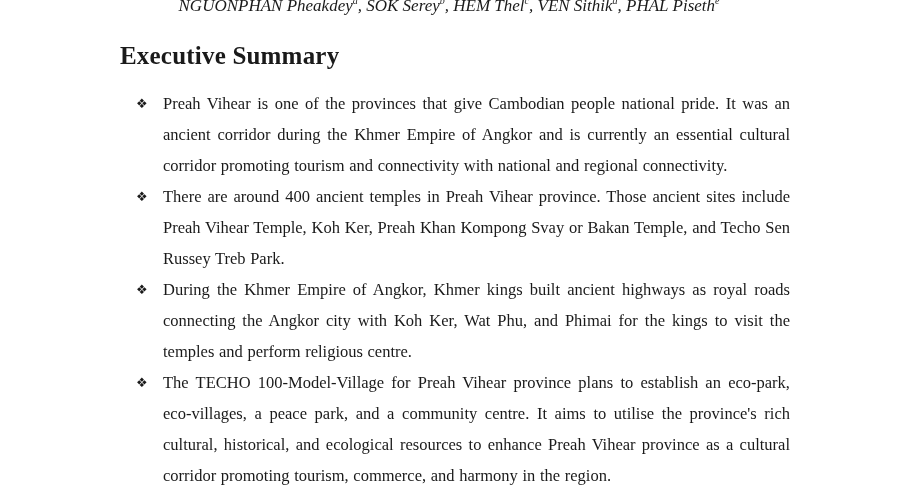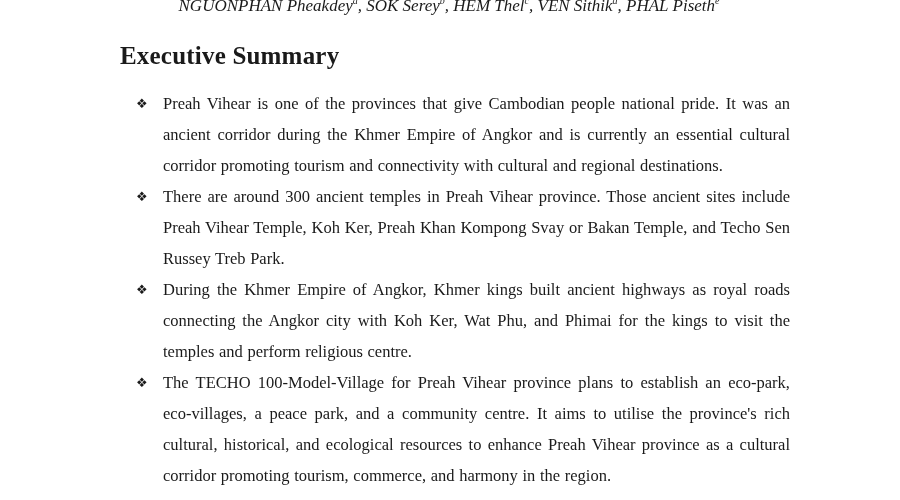--- a/index.html
+++ b/index.html
@@ -72,25 +72,25 @@
 
 <div class="page">
 
   <div class="authors"><span>NGUONPHAN Pheakdey</span><sup>a</sup><span>, </span><span>SOK Serey</span><sup>b</sup><span>, </span><span>HEM Thel</span><sup>c</sup><span>, </span><span>VEN Sithik</span><sup>d</sup><span>, </span><span>PHAL Piseth</span><sup>e</sup></div>
 
   <h1 class="heading">Executive Summary</h1>
 
   <ul class="bullet-list">
       <li>
         <span class="bullet-marker">❖</span>
-        <span class="bullet-text">Preah Vihear is one of the provinces that give Cambodian people national pride. It was an ancient corridor during the Khmer Empire of Angkor and is currently an essential cultural corridor promoting tourism and connectivity with cultural and regional destinations.</span>
+        <span class="bullet-text">Preah Vihear is one of the provinces that give Cambodian people national pride. It was an ancient corridor during the Khmer Empire of Angkor and is currently an essential cultural corridor promoting tourism and connectivity with national and regional connectivity.</span>
       </li>
       <li>
         <span class="bullet-marker">❖</span>
-        <span class="bullet-text">There are around 300 ancient temples in Preah Vihear province. Those ancient sites include Preah Vihear Temple, Koh Ker, Preah Khan Kompong Svay or Bakan Temple, and Techo Sen Russey Treb Park.</span>
+        <span class="bullet-text">There are around 400 ancient temples in Preah Vihear province. Those ancient sites include Preah Vihear Temple, Koh Ker, Preah Khan Kompong Svay or Bakan Temple, and Techo Sen Russey Treb Park.</span>
       </li>
       <li>
         <span class="bullet-marker">❖</span>
         <span class="bullet-text">During the Khmer Empire of Angkor, Khmer kings built ancient highways as royal roads connecting the Angkor city with Koh Ker, Wat Phu, and Phimai for the kings to visit the temples and perform religious centre.</span>
       </li>
       <li>
         <span class="bullet-marker">❖</span>
         <span class="bullet-text">The TECHO 100-Model-Village for Preah Vihear province plans to establish an eco-park, eco-villages, a peace park, and a community centre. It aims to utilise the province's rich cultural, historical, and ecological resources to enhance Preah Vihear province as a cultural corridor promoting tourism, commerce, and harmony in the region.</span>
       </li>
     </ul>

